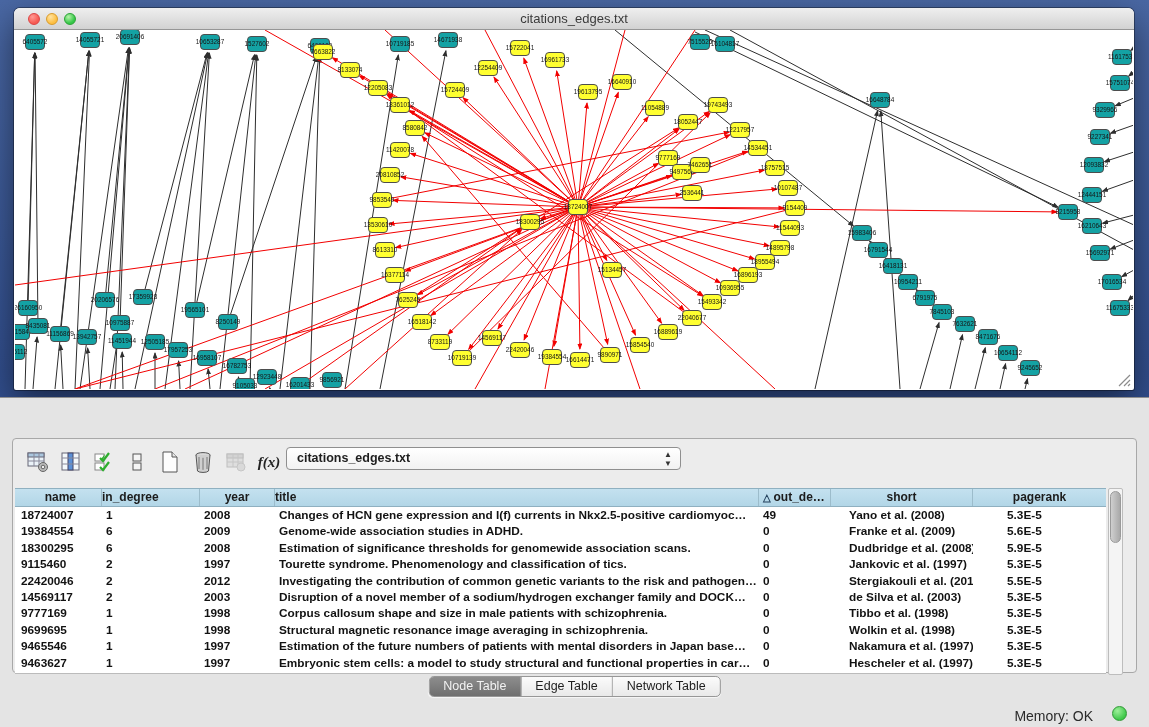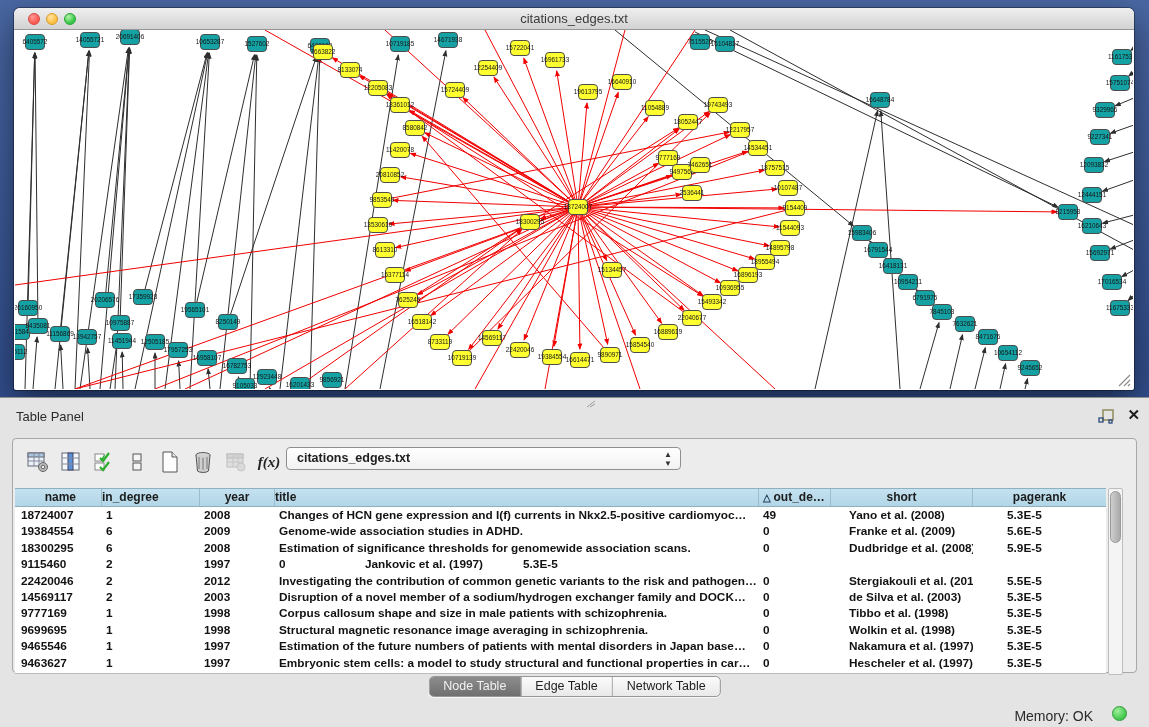--- a/index.html
+++ b/index.html
@@ -633,32 +633,20 @@
             <text x="477" y="310.3" font-size="6.4" fill="#161616" text-anchor="middle">14569117</text>
           </g>
         </svg>
     </div>
     <svg id="win-resize-grip" viewBox="0 0 14 14">
       <path d="M13,2 L2,13 M13,7 L7,13 M13,11 L11,13" stroke="#8c8c8c" stroke-width="1.2" fill="none"></path>
     </svg>
   </div>
 
   <div id="table-panel">
-    <div id="panel-header">
-      <span id="panel-title">Table Panel</span>
-      <svg id="panel-resize-grip" viewBox="0 0 10 8">
-        <path d="M1,7 L9,1 M4,7 L9,4" stroke="#6e6e6e" stroke-width="1" fill="none"></path>
-      </svg>
-      <svg id="panel-float" viewBox="0 0 17 17">
-        <rect x="5" y="2" width="10" height="10" fill="none" stroke="#8a8352" stroke-width="1.4"></rect>
-        <rect x="1" y="10" width="4" height="4" fill="none" stroke="#2c4a7c" stroke-width="1.3"></rect>
-        <rect x="11" y="12" width="3" height="3" fill="none" stroke="#2c4a7c" stroke-width="1.3"></rect>
-      </svg>
-      <span id="panel-close">✕</span>
-    </div>
 
     <div id="table-container">
       <div id="toolbar">
         <div class="tool-btn">
           <svg width="22" height="22" viewBox="0 0 22 22">
             <rect x="1" y="2" width="16" height="13" fill="#eaf2f8" stroke="#667"></rect>
             <rect x="1" y="2" width="16" height="4" fill="#aac6de" stroke="#667"></rect>
             <path d="M1,10 h16 M7,2 v13 M12,2 v13" stroke="#889" fill="none"></path>
             <circle cx="16" cy="16" r="4.5" fill="#b9b9b9" stroke="#666"></circle>
             <circle cx="16" cy="16" r="1.8" fill="#eee" stroke="#666"></circle>
@@ -752,20 +740,21 @@
               <div class="td" style="width: 75px; padding-left: 4px;">2008</div>
               <div class="td" style="width: 484px; padding-left: 4px;">Estimation of significance thresholds for genomewide association scans.</div>
               <div class="td" style="width: 72px; padding-left: 4px;">0</div>
               <div class="td" style="width: 142px; padding-left: 18px;">Dudbridge et al. (2008)</div>
               <div class="td" style="width: 133px; padding-left: 34px;">5.9E-5</div>
             </div>
             <div class="tr">
               <div class="td" style="width: 87px; padding-left: 6px;">9115460</div>
               <div class="td" style="width: 98px; padding-left: 4px;">2</div>
               <div class="td" style="width: 75px; padding-left: 4px;">1997</div>
+              <div class="td" style="width: 484px; padding-left: 4px;">Tourette syndrome. Phenomenology and classification of tics.</div>
               <div class="td" style="width: 72px; padding-left: 4px;">0</div>
               <div class="td" style="width: 142px; padding-left: 18px;">Jankovic et al. (1997)</div>
               <div class="td" style="width: 133px; padding-left: 34px;">5.3E-5</div>
             </div>
             <div class="tr">
               <div class="td" style="width: 87px; padding-left: 6px;">22420046</div>
               <div class="td" style="width: 98px; padding-left: 4px;">2</div>
               <div class="td" style="width: 75px; padding-left: 4px;">2012</div>
               <div class="td" style="width: 484px; padding-left: 4px;">Investigating the contribution of common genetic variants to the risk and pathogen…</div>
               <div class="td" style="width: 72px; padding-left: 4px;">0</div>

